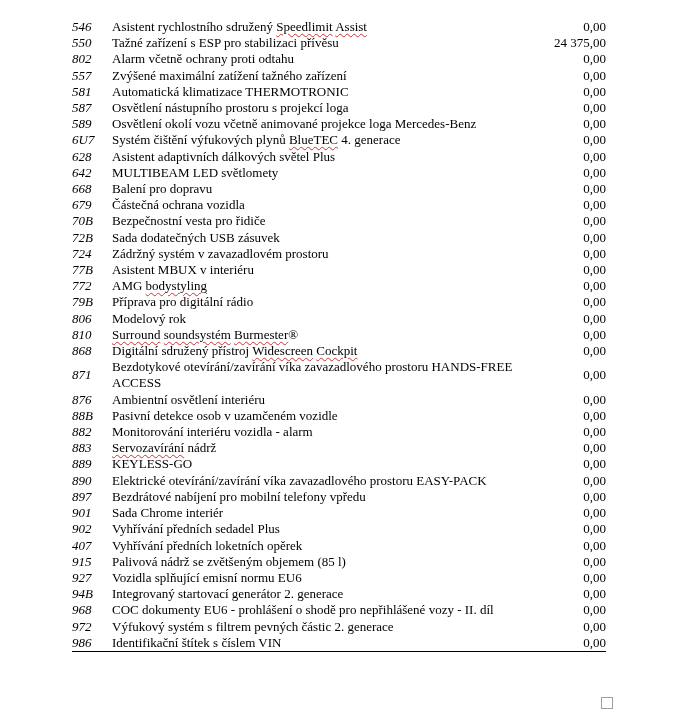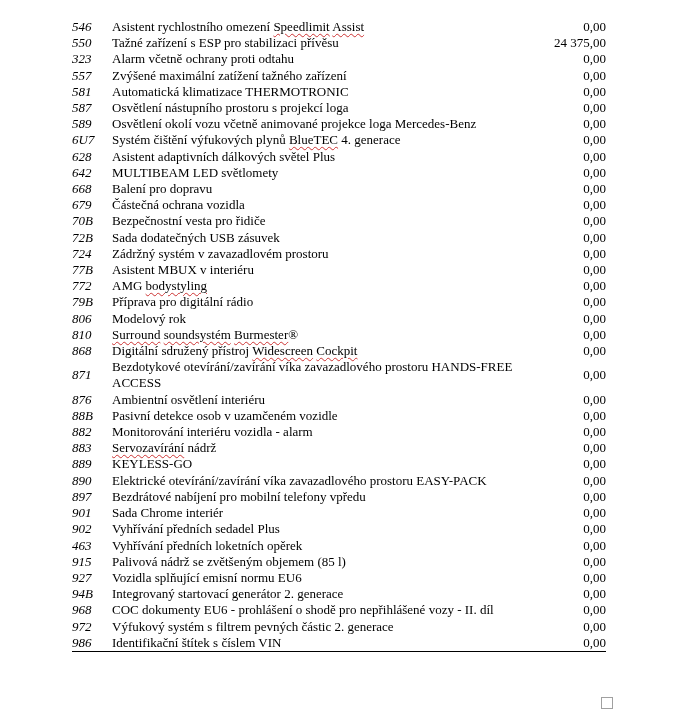--- a/index.html
+++ b/index.html
@@ -76,30 +76,30 @@
 </style>
 </head>
 <body>
 
 <div class="page">
 
   <table class="options-table">
     <tbody id="rows">
         <tr>
           <td class="code">546</td>
-          <td class="desc"><span>Asistent rychlostního omezení </span><span class="sq">Speedlimit</span><span> </span><span class="sq">Assist</span></td>
+          <td class="desc"><span>Asistent rychlostního sdružený </span><span class="sq">Speedlimit</span><span> </span><span class="sq">Assist</span></td>
           <td class="val">0,00</td>
         </tr>
         <tr>
           <td class="code">550</td>
           <td class="desc"><span>Tažné zařízení s ESP pro stabilizaci přívěsu</span></td>
           <td class="val">24 375,00</td>
         </tr>
         <tr>
-          <td class="code">323</td>
+          <td class="code">802</td>
           <td class="desc"><span>Alarm včetně ochrany proti odtahu</span></td>
           <td class="val">0,00</td>
         </tr>
         <tr>
           <td class="code">557</td>
           <td class="desc"><span>Zvýšené maximální zatížení tažného zařízení</span></td>
           <td class="val">0,00</td>
         </tr>
         <tr>
           <td class="code">581</td>
@@ -230,21 +230,21 @@
           <td class="code">901</td>
           <td class="desc"><span>Sada Chrome interiér</span></td>
           <td class="val">0,00</td>
         </tr>
         <tr>
           <td class="code">902</td>
           <td class="desc"><span>Vyhřívání předních sedadel Plus</span></td>
           <td class="val">0,00</td>
         </tr>
         <tr>
-          <td class="code">463</td>
+          <td class="code">407</td>
           <td class="desc"><span>Vyhřívání předních loketních opěrek</span></td>
           <td class="val">0,00</td>
         </tr>
         <tr>
           <td class="code">915</td>
           <td class="desc"><span>Palivová nádrž se zvětšeným objemem (85 l)</span></td>
           <td class="val">0,00</td>
         </tr>
         <tr>
           <td class="code">927</td>

